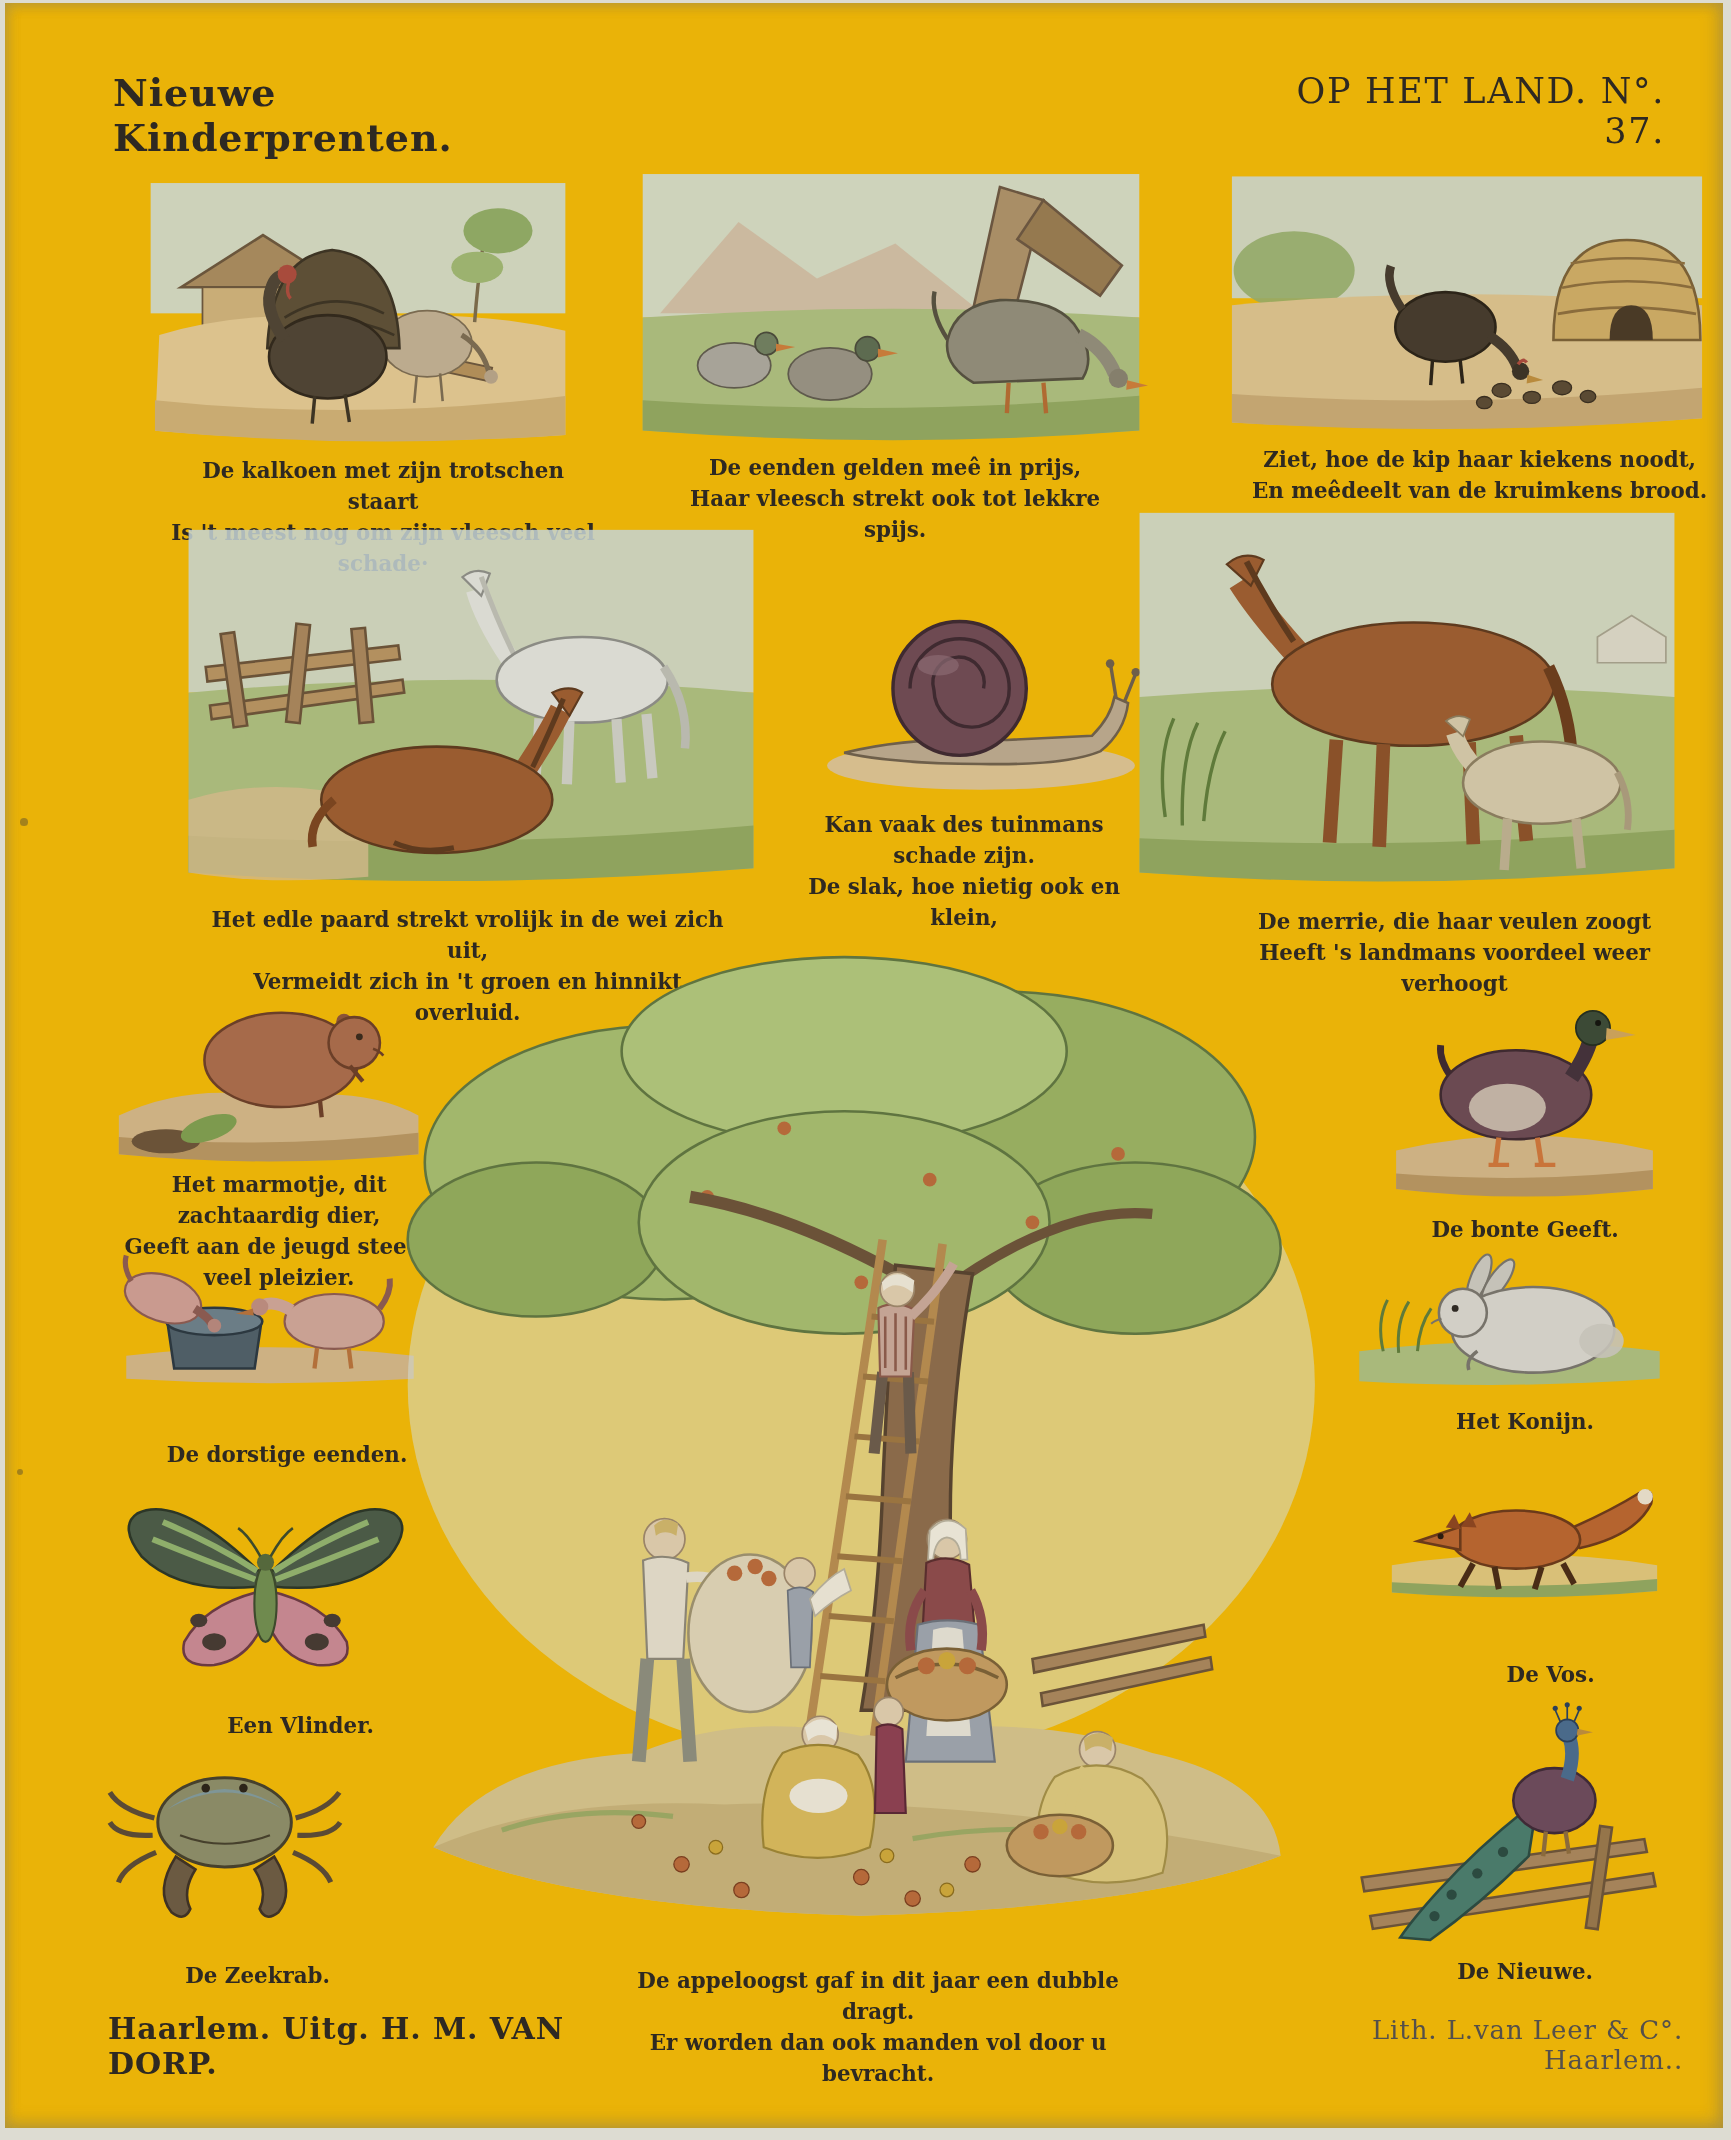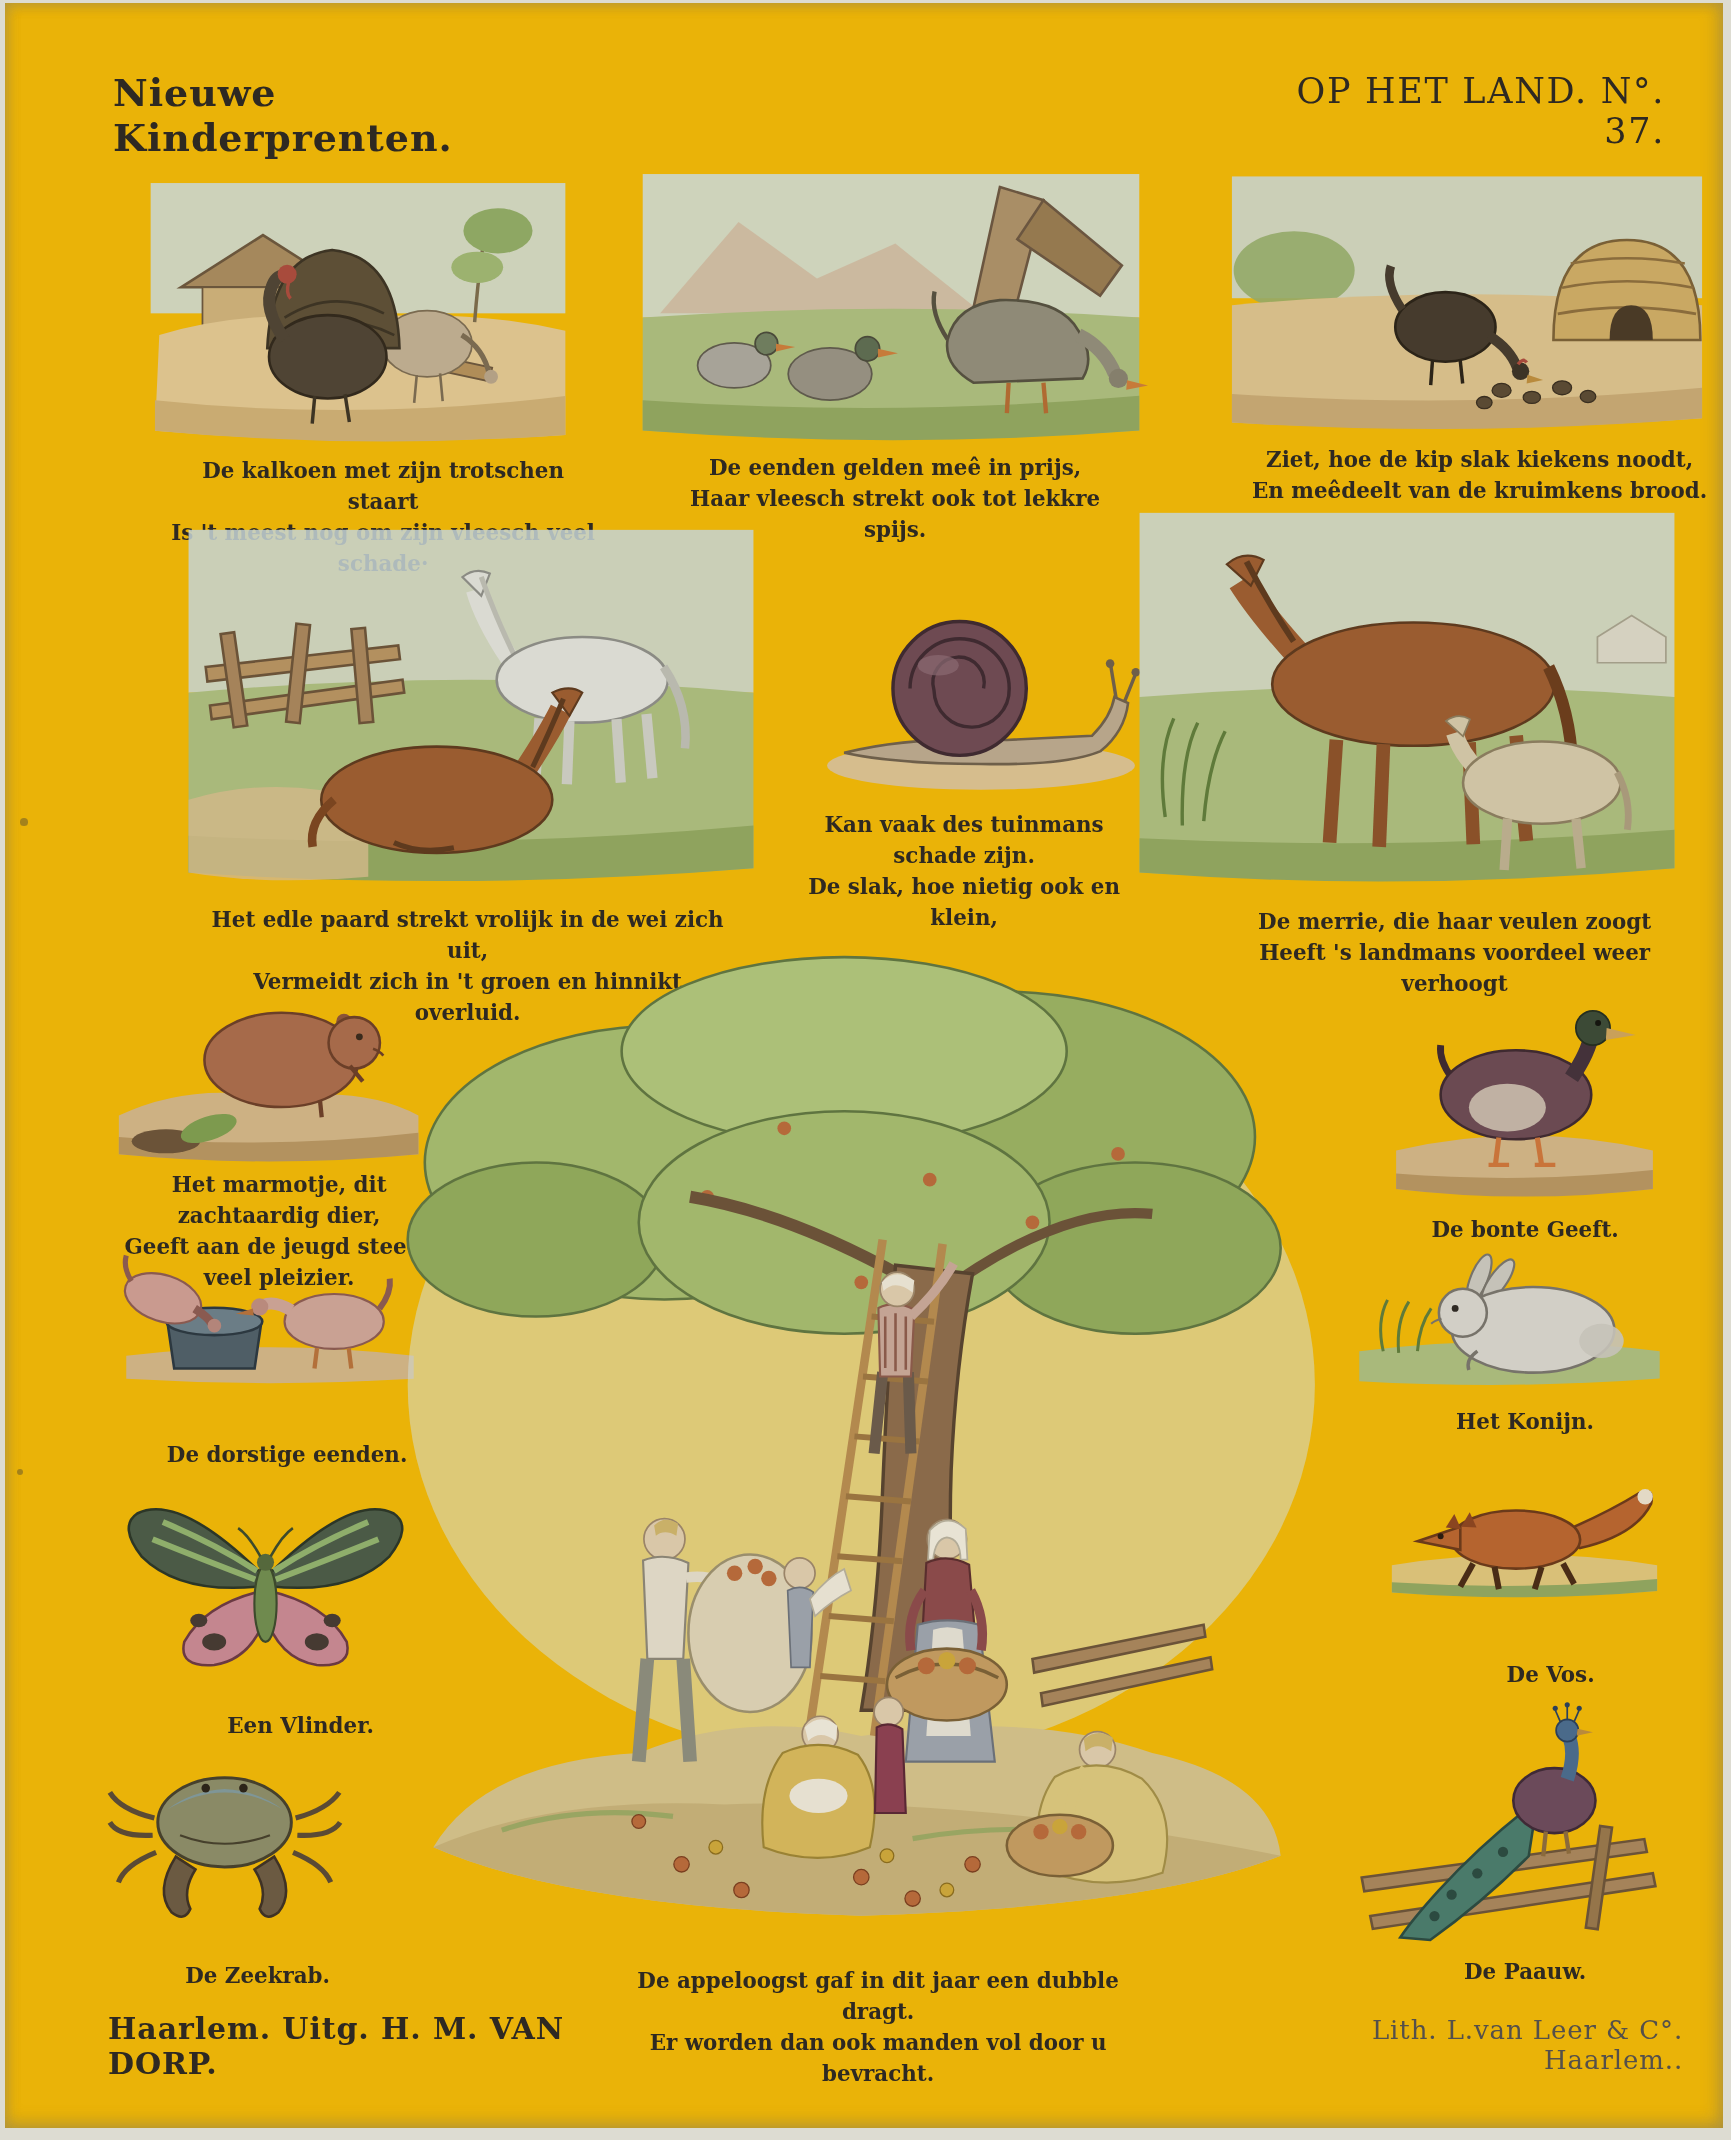--- a/index.html
+++ b/index.html
@@ -135,21 +135,21 @@
       <g fill="#5a4a33" stroke="#3a2f20" stroke-width="1.5">
         <ellipse cx="320" cy="258" rx="11" ry="8"></ellipse>
           <ellipse cx="355" cy="266" rx="10" ry="7"></ellipse>
         <ellipse cx="390" cy="255" rx="11" ry="8"></ellipse>
           <ellipse cx="420" cy="265" rx="9" ry="7"></ellipse>
         <ellipse cx="300" cy="272" rx="9" ry="7"></ellipse>
       </g>
     </svg>
   </div>
   <div class="cap" style="left:1241px;top:441px;width:467px;">
-    <span class="l">Ziet, hoe de kip slak kiekens noodt,</span>
+    <span class="l">Ziet, hoe de kip haar kiekens noodt,</span>
     <span class="l">En meêdeelt van de kruimkens brood.</span>
   </div>
 
   <div class="scene" style="left:175px;top:514px;width:582px;height:377px;">
     <svg viewBox="0 0 680 440" preserveAspectRatio="none">
       <rect x="10" y="15" width="660" height="190" fill="#c4d3d6" opacity=".85"></rect>
       <path d="M10,205 Q340,175 670,205 L670,410 Q340,435 10,415 Z" fill="#a9b97b"></path>
       <path d="M10,415 Q340,437 670,410 L670,360 Q340,390 10,372 Z" fill="#8fa35e"></path>
       <path d="M10,330 Q110,300 220,330 L220,420 Q100,430 10,415 Z" fill="#d2b88a" opacity=".8"></path>
       <g stroke="#6b5338" stroke-width="3">
@@ -398,21 +398,21 @@
           <line x1="270" y1="26" x2="270" y2="10"></line>
           <line x1="278" y1="28" x2="284" y2="14"></line>
       </g>
       <circle cx="256" cy="12" r="3" fill="#2c405a"></circle>
         <circle cx="270" cy="8" r="3" fill="#2c405a"></circle>
         <circle cx="284" cy="12" r="3" fill="#2c405a"></circle>
       <line x1="245" y1="156" x2="242" y2="185" stroke="#8a6a3c" stroke-width="5"></line>
       <line x1="268" y1="156" x2="272" y2="182" stroke="#8a6a3c" stroke-width="5"></line>
     </svg>
   </div>
-  <div class="name-cap" style="left:1383px;top:1956px;width:274px;">De Paauw.</div>
+  <div class="name-cap" style="left:1383px;top:1956px;width:274px;">De Nieuwe.</div>
 
   <div class="scene" style="left:377px;top:937px;width:950px;height:1027px;">
     <svg viewBox="0 0 1110 1200" preserveAspectRatio="none">
       <ellipse cx="560" cy="520" rx="530" ry="440" fill="#d2dbd4" opacity=".55"></ellipse>
 
       <path d="M60,1060 Q120,960 300,950 Q420,900 560,930 Q760,900 900,950 Q1040,980 1050,1070 Q900,1130 560,1140 Q220,1130 60,1060 Z" fill="#cfbd87"></path>
       <path d="M60,1060 Q200,1000 400,1010 Q700,1000 1050,1070 Q900,1130 560,1140 Q220,1130 60,1060 Z" fill="#c2ad76"></path>
       <path d="M140,1040 q90,-30 200,-16 M620,1050 q120,-22 260,0" stroke="#8fa35e" stroke-width="6" fill="none" opacity=".8"></path>
 
       <g stroke="#5f7440" stroke-width="3">

